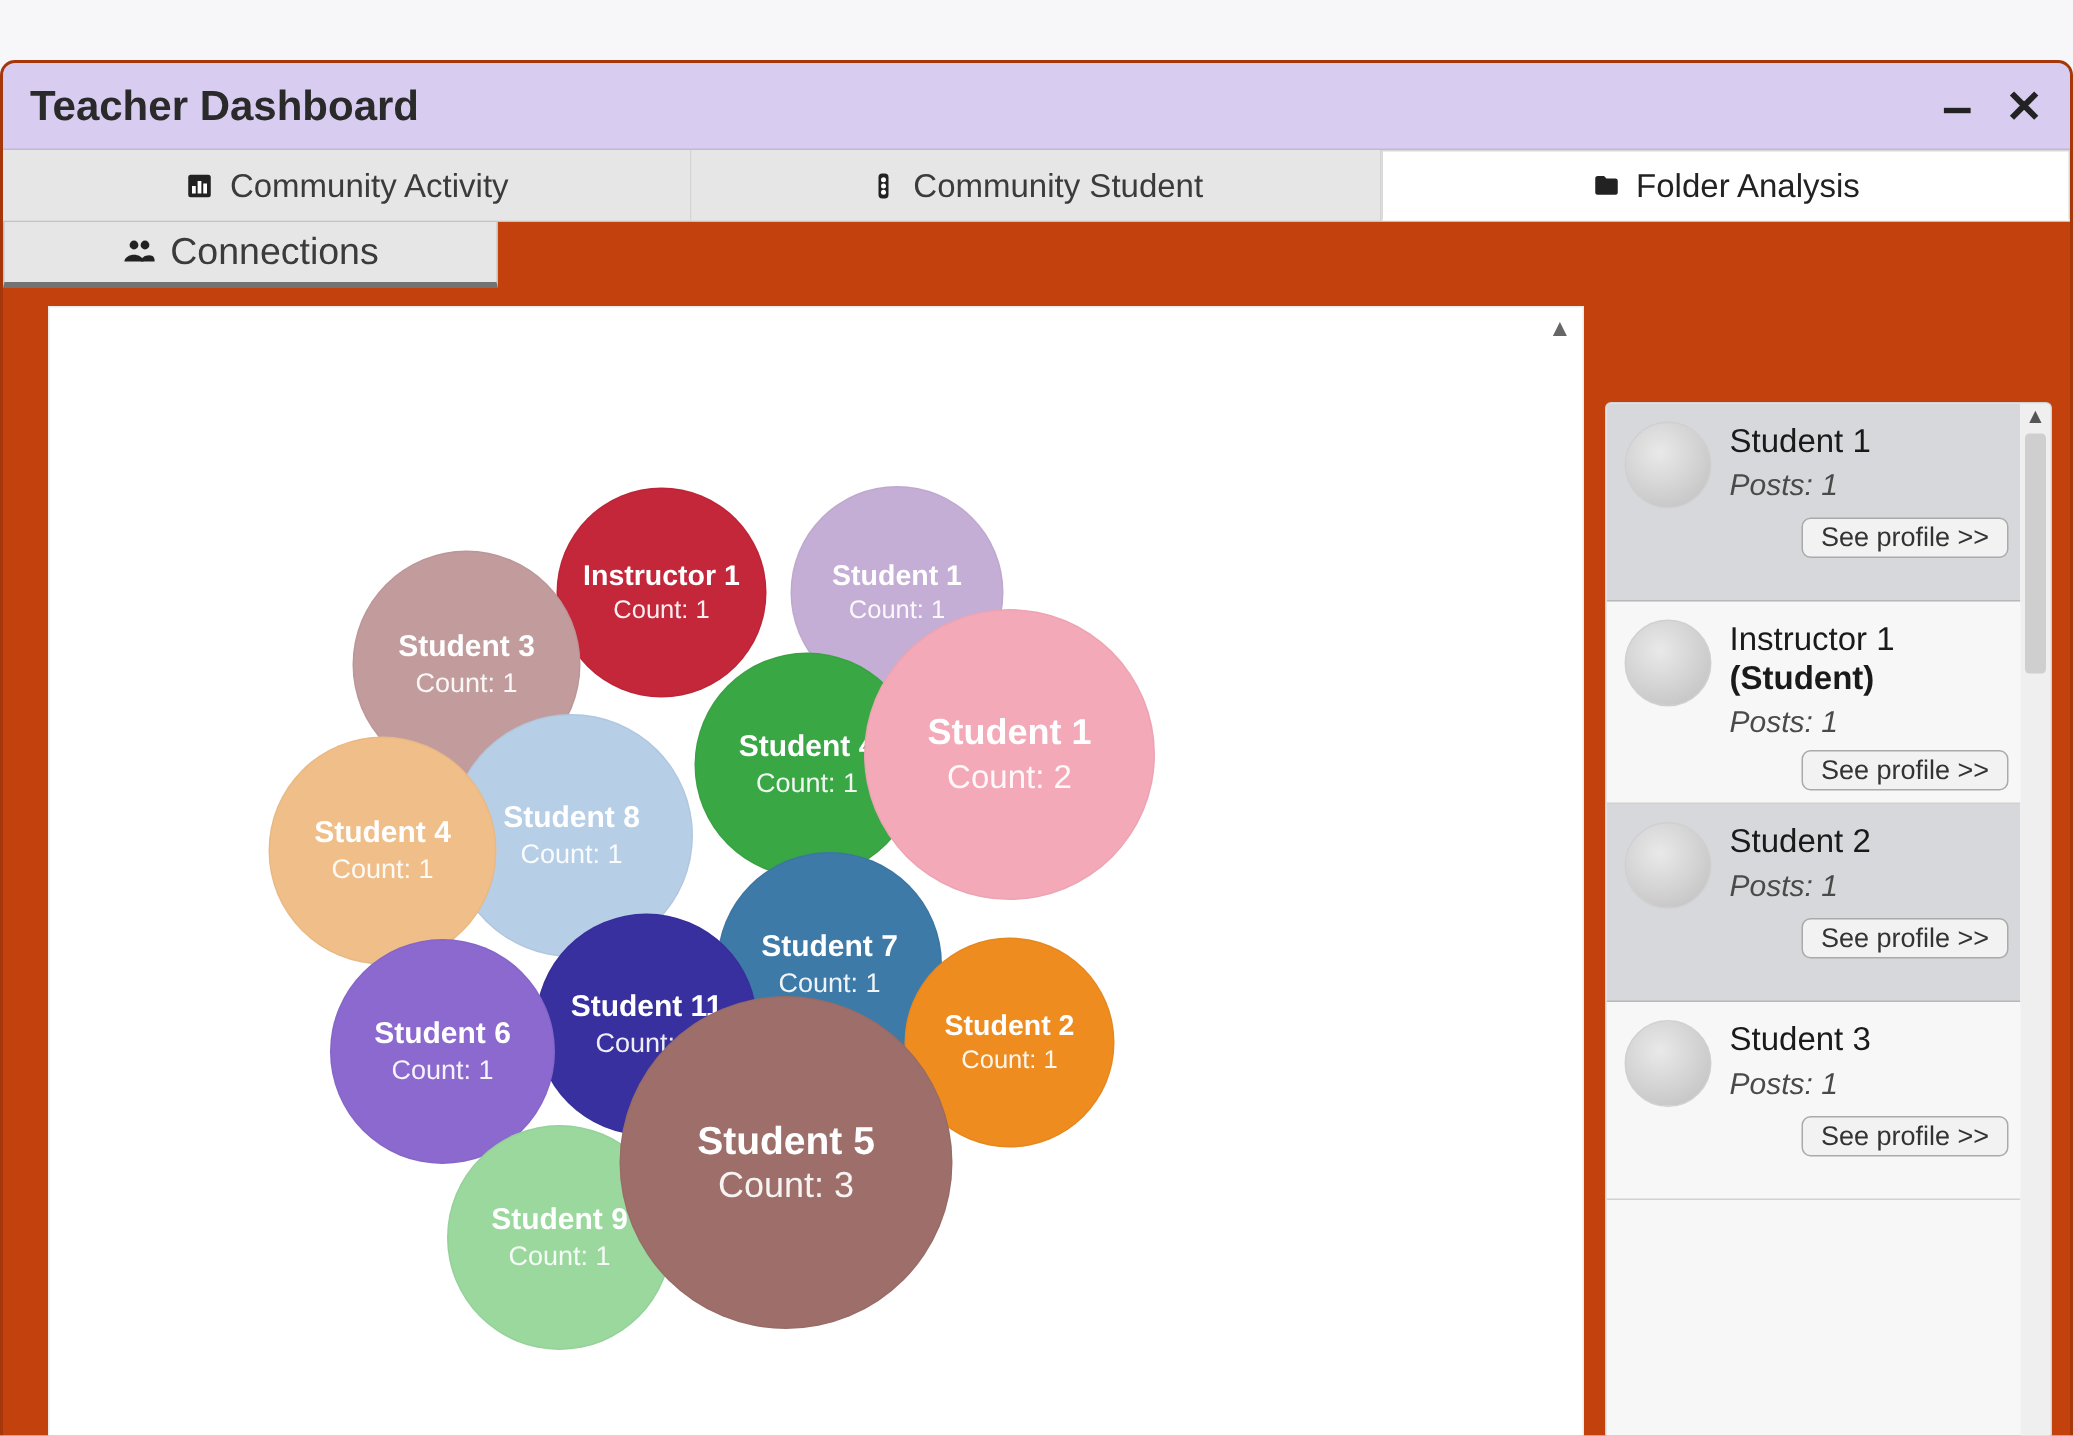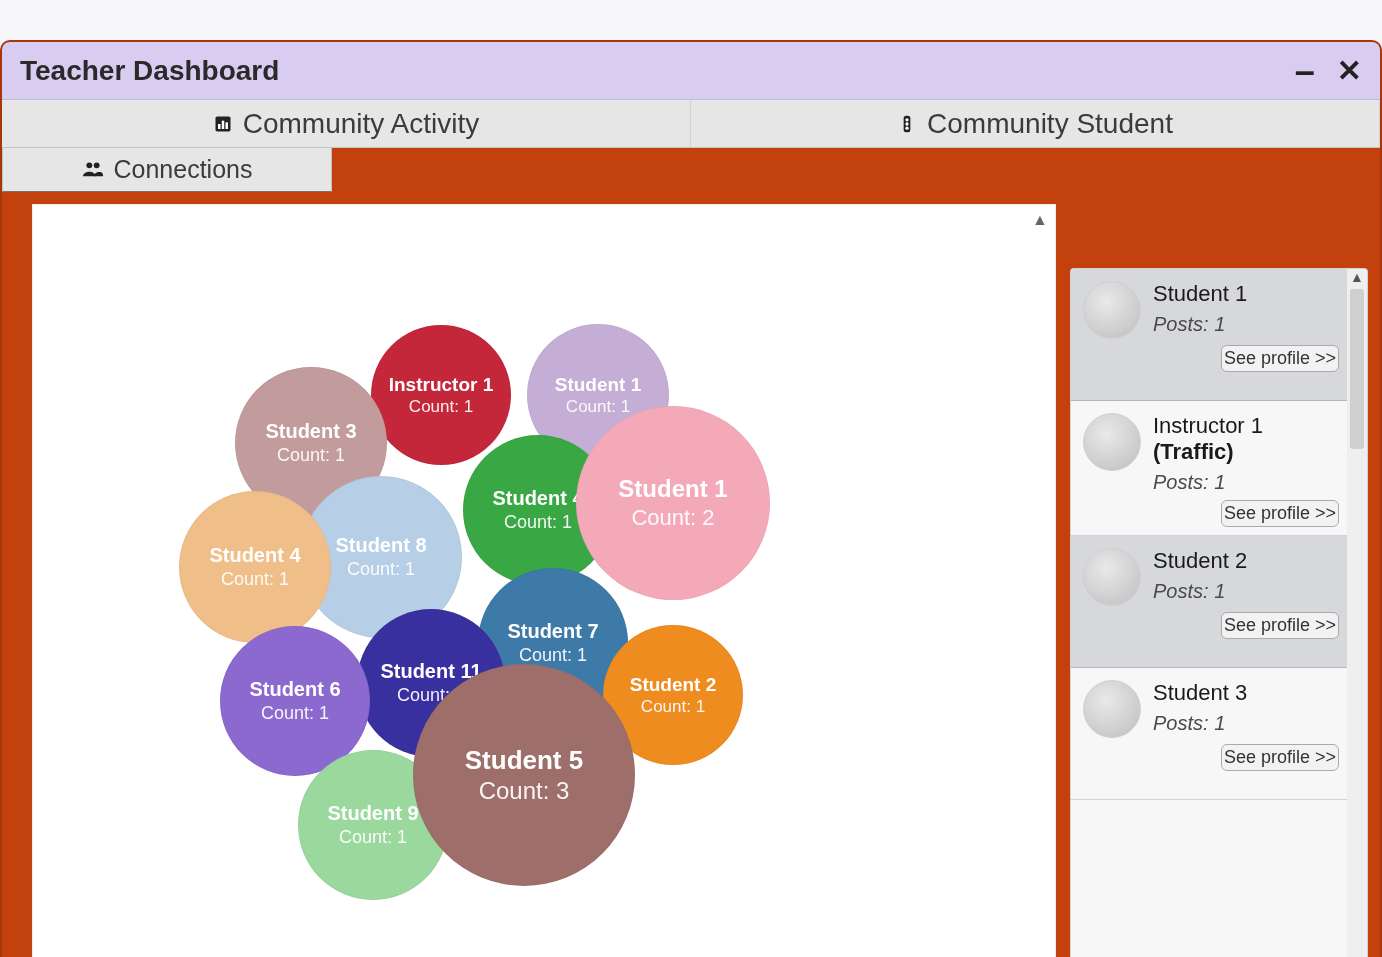--- a/index.html
+++ b/index.html
@@ -42,21 +42,21 @@
   .tabstrip {
     display: flex;
     background: #e6e6e7;
     height: 48px;
     border-bottom: 1px solid rgba(0,0,0,0.15);
   }
   .tab {
     flex: 1 1 25%;
     display: flex; align-items: center; justify-content: center;
     gap: 10px;
-    font-size: 28px;
+    font-size: 22px;
     color: #3b3b3b;
     border-right: 1px solid rgba(0,0,0,0.08);
     cursor: pointer;
     background: #e6e6e7;
   }
   .tab.active {
     background: #ffffff;
     color: #222;
     border: 1px solid rgba(0,0,0,0.15);
     border-bottom: 1px solid #fff;
@@ -70,21 +70,21 @@
   }
   .subtab {
     width: 330px;
     display: flex; align-items: center; justify-content: center;
     gap: 10px;
     font-size: 25px;
     color: #3b3b3b;
     background: #e6e6e7;
     border: 1px solid rgba(0,0,0,0.15);
     border-top: none;
-    border-bottom: 1px solid #737373;
+    border-bottom: 4px solid #737373;
     cursor: pointer;
   }
   .content {
     flex: 1;
     display: flex;
     position: relative;
     padding: 6px 8px 8px 8px;
   }
   .chart-panel {
     position: relative;
@@ -168,21 +168,21 @@
     border: 1px solid #d0d0d0;
   }
   .meta .name { font-size: 22px; font-weight: 500; color: #1a1a1a; }
   .meta .role { font-size: 22px; font-weight: 700; color: #1a1a1a; }
   .meta .posts { font-size: 20px; font-style: italic; color: #4a4a4a; margin-top: 6px; }
   .profile-btn {
     align-self: flex-end;
     background: #f2f2f2;
     border: 1px solid #aaa;
     border-radius: 6px;
-    padding: 2px 2px;
+    padding: 2px 12px;
     font-size: 18px;
     color: #333;
     cursor: pointer;
     margin-top: 2px;
   }
 </style>
 </head>
 <body>
 
 <div class="window">
@@ -211,20 +211,28 @@
       <span class="icon">
         <svg width="20" height="20" viewBox="0 0 24 24" fill="#222">
             <rect x="8" y="2" width="8" height="20" rx="3" fill="#222"></rect>
             <circle cx="12" cy="7" r="2" fill="#fff"></circle>
             <circle cx="12" cy="12" r="2" fill="#fff"></circle>
             <circle cx="12" cy="17" r="2" fill="#fff"></circle>
           </svg>
       </span>
       <span>Community Student</span>
     </div>
+    <div class="tab active">
+      <span class="icon">
+        <svg width="20" height="20" viewBox="0 0 24 24" fill="#222">
+            <path d="M3 6a2 2 0 0 1 2-2h5l2 2h7a2 2 0 0 1 2 2v9a2 2 0 0 1-2 2H5a2 2 0 0 1-2-2V6z"></path>
+          </svg>
+      </span>
+      <span>Folder Analysis</span>
+    </div>
   </div>
 
   <div class="subtabrow">
     <div class="subtab">
       <span class="icon">
         <svg width="22" height="18" viewBox="0 0 24 18" fill="#222">
             <circle cx="8" cy="5" r="3.2"></circle>
             <circle cx="16" cy="5" r="3.2"></circle>
             <path d="M1 17c0-3 3.6-5 7-5s7 2 7 5"></path>
             <path d="M13 17c0-2.5 2.6-4.6 6-4.6S23 14.5 23 17"></path>
@@ -307,21 +315,21 @@
                 <div class="posts">Posts: 1</div>
               </div>
             </div>
             <div class="profile-btn">See profile &gt;&gt;</div>
           </div>
           <div class="card">
             <div class="row">
               <div class="avatar"></div>
               <div class="meta">
                 <div class="name">Instructor 1</div>
-                <div class="role">(Traffic)</div>
+                <div class="role">(Student)</div>
                 <div class="posts">Posts: 1</div>
               </div>
             </div>
             <div class="profile-btn">See profile &gt;&gt;</div>
           </div>
           <div class="card alt">
             <div class="row">
               <div class="avatar"></div>
               <div class="meta">
                 <div class="name">Student 2</div>

